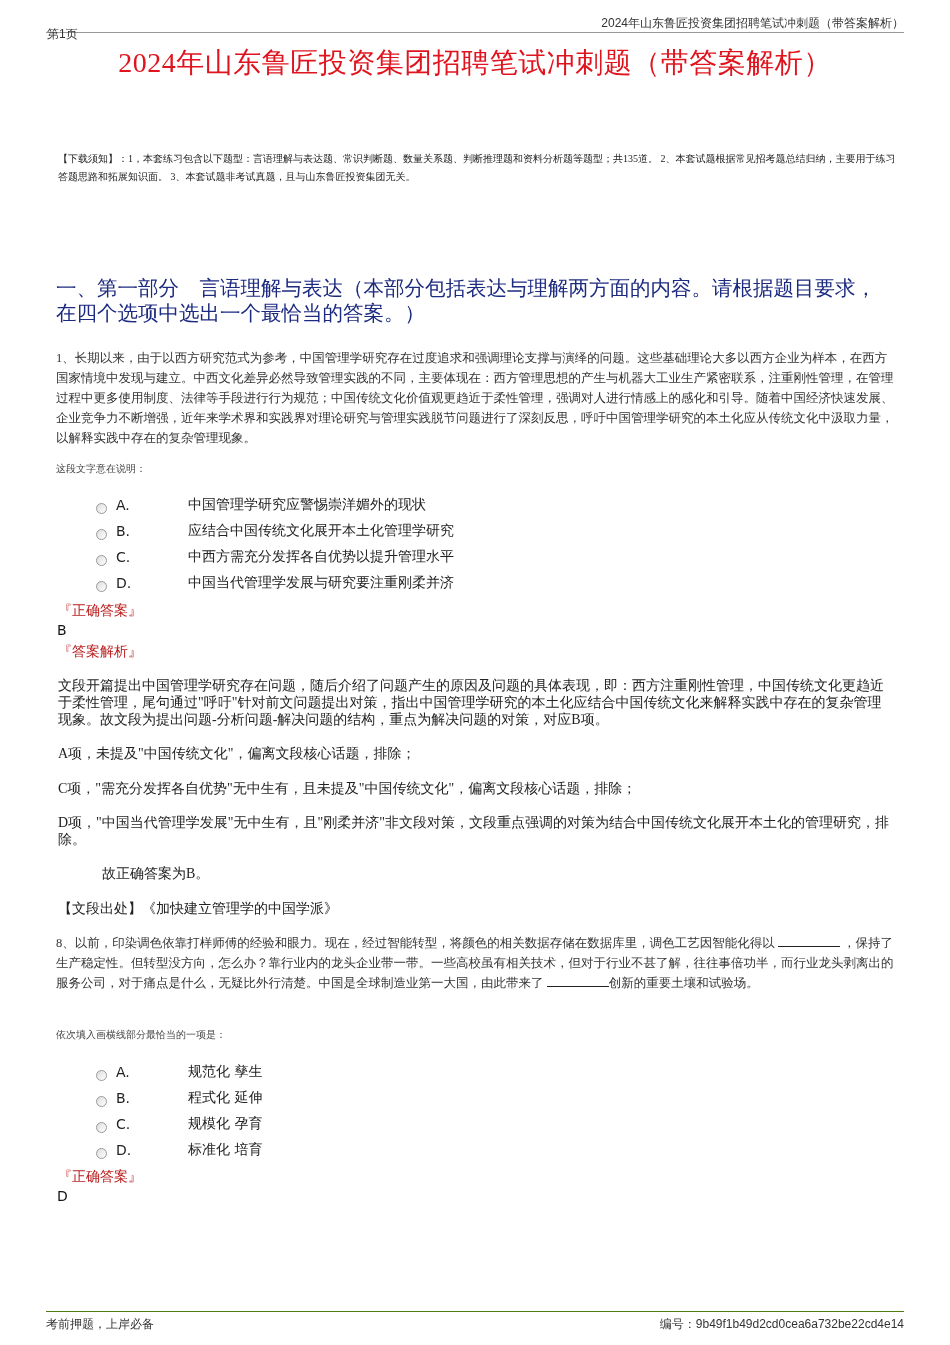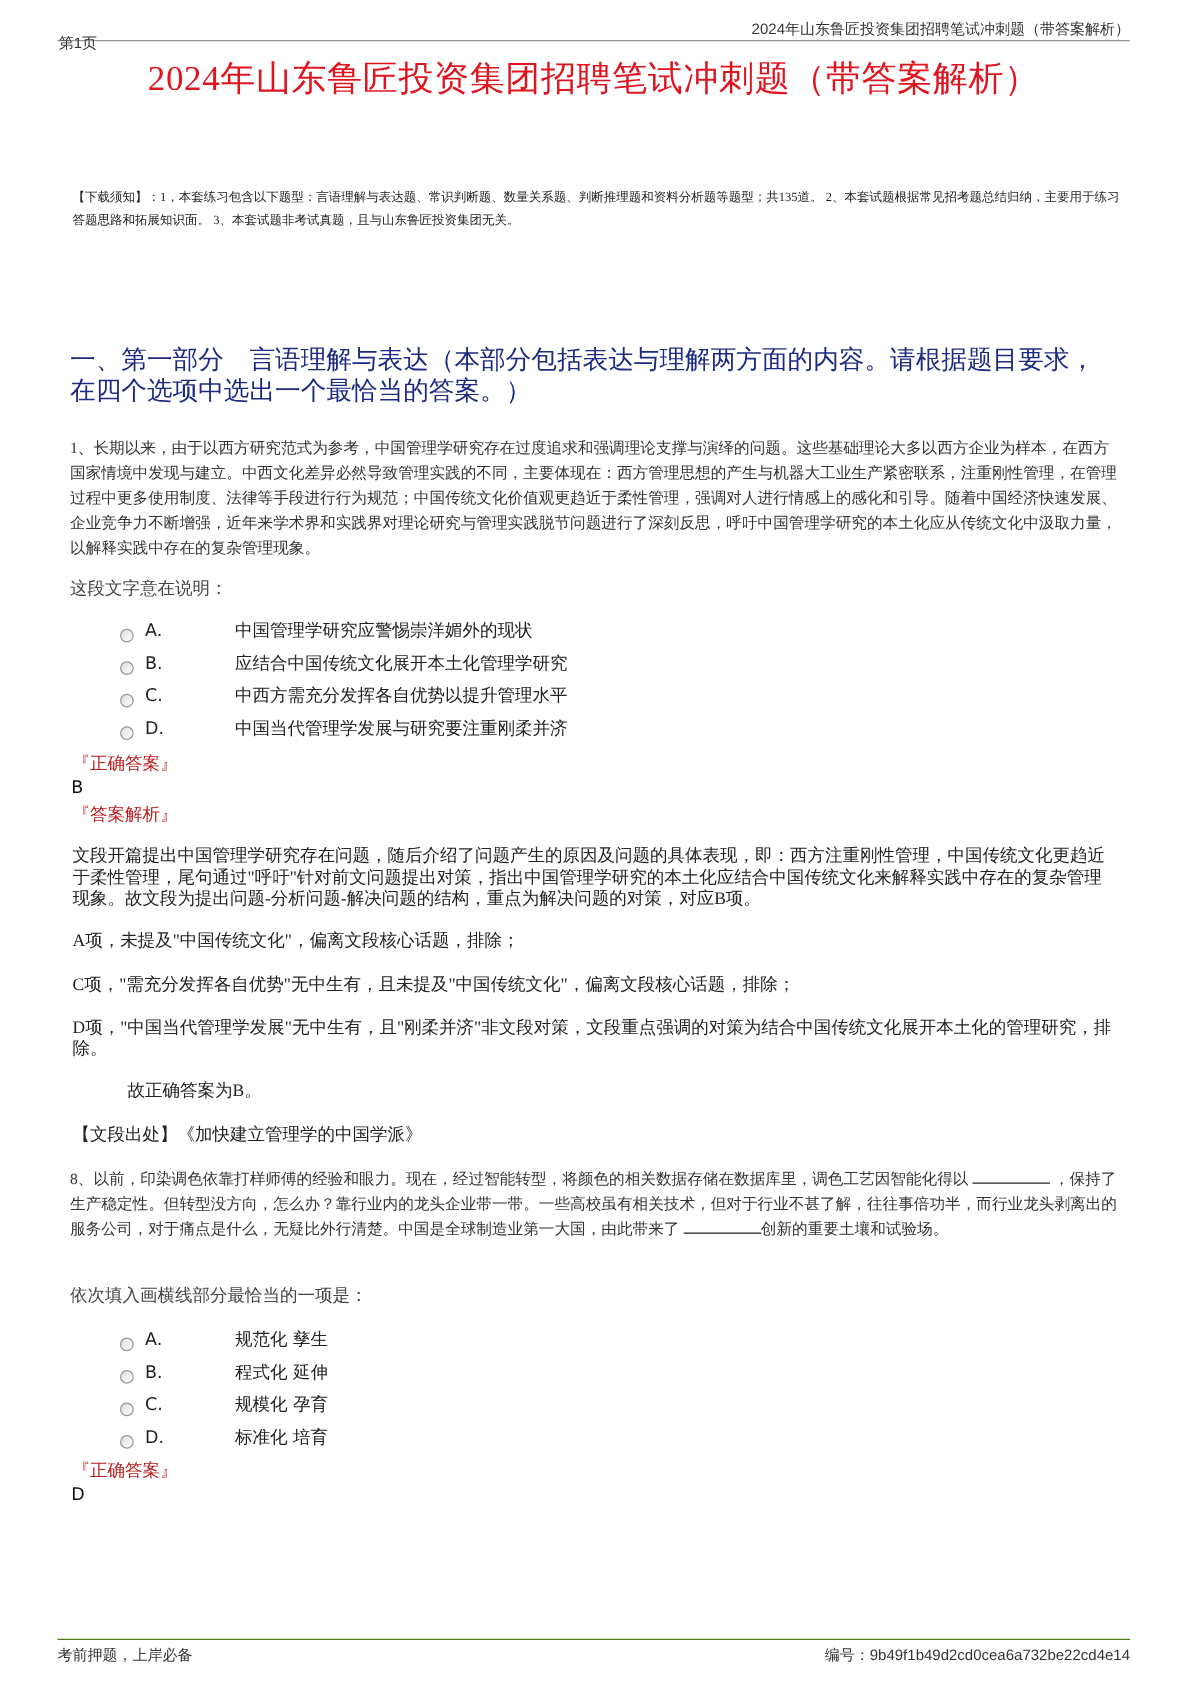--- a/index.html
+++ b/index.html
@@ -31,21 +31,21 @@
       font-size: 20.5px; line-height: 25px; color: #1c2a80;
       font-family: "Liberation Serif", serif;
     }
     .q-stem {
       position: absolute; left: 56px; width: 840px;
       font-size: 12.5px; line-height: 20px; color: #333;
       font-family: "Liberation Serif", serif;
     }
     .q-prompt {
       position: absolute; left: 56px;
-      font-size: 14px; color: #444;
+      font-size: 10px; color: #444;
       font-family: "DejaVu Serif", serif;
     }
     .options { position: absolute; left: 96px; width: 500px; }
     .option {
       height: 26px; display: flex; align-items: center;
       font-size: 14px; color: #222; cursor: pointer;
       font-family: "DejaVu Sans", sans-serif;
     }
     .radio {
       width: 9px; height: 9px; border-radius: 50%;

